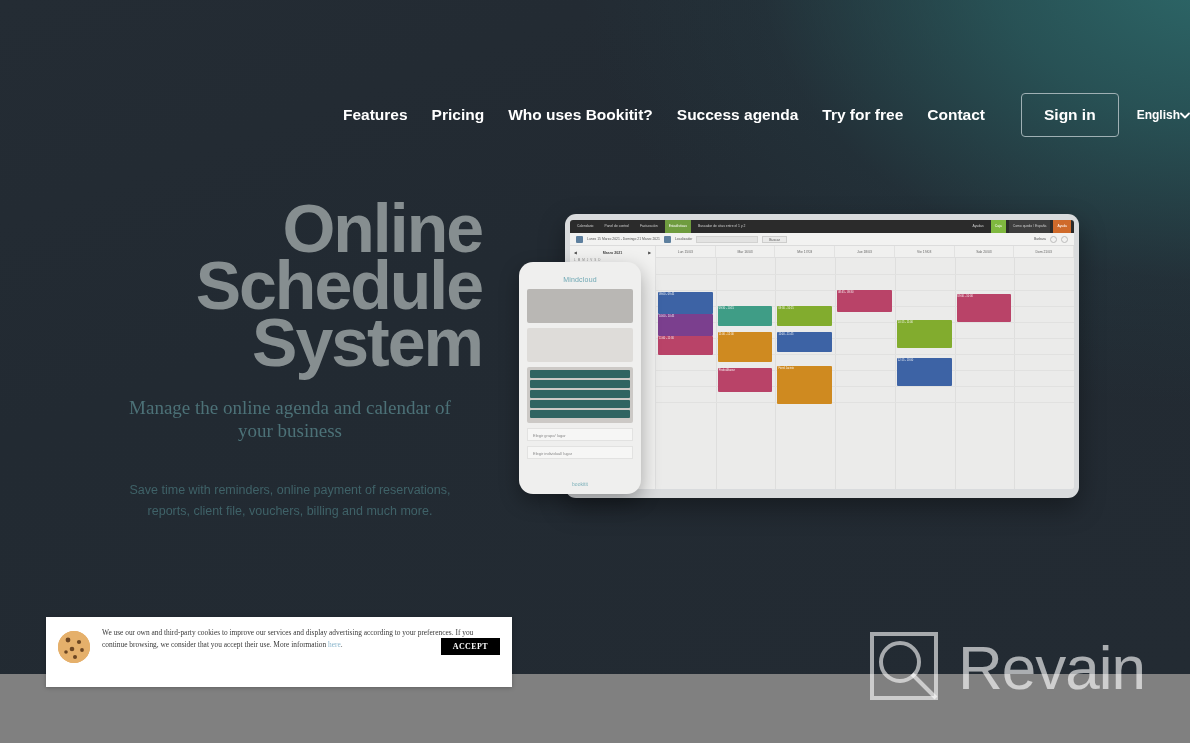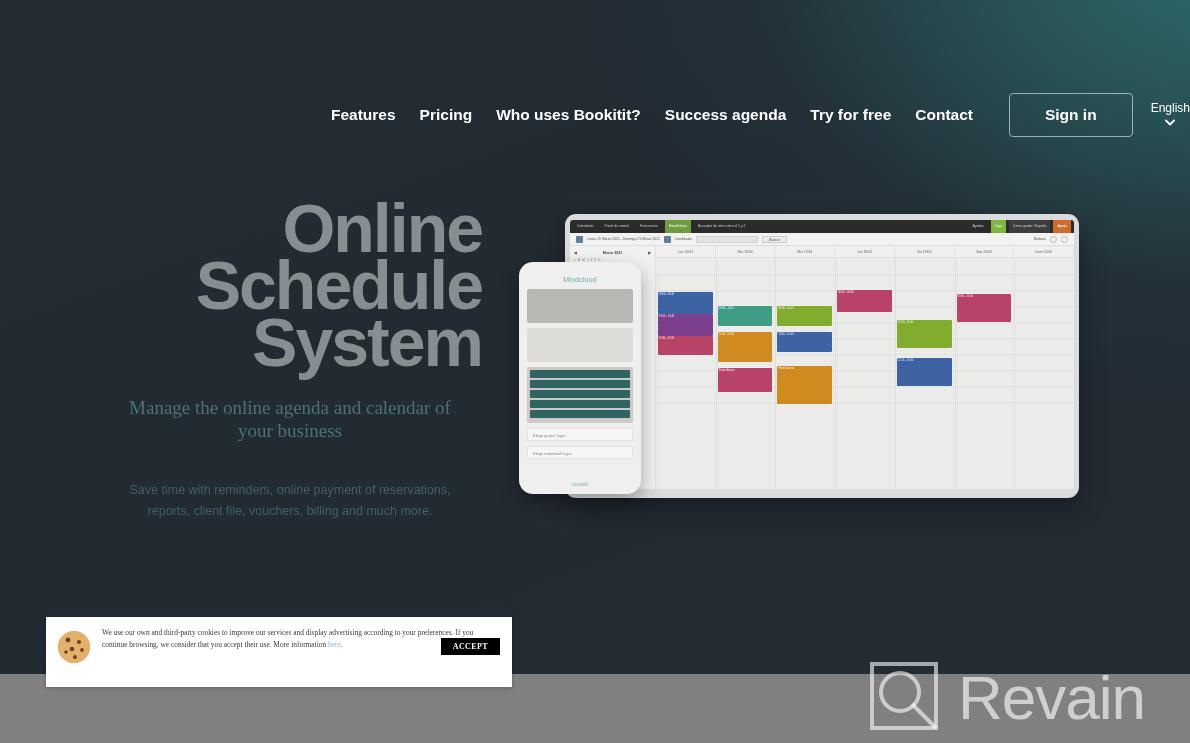--- a/index.html
+++ b/index.html
@@ -48,27 +48,27 @@
     gap: 0;
   }
   .nav-item {
     color: #ffffff; font-size: 15.5px; font-weight: bold;
     padding: 0 12px; line-height: 46px; cursor: pointer;
     white-space: nowrap;
   }
   .signin-btn {
     color: #ffffff; font-size: 15.5px; font-weight: bold;
     border: 1px solid #9fb0b4; border-radius: 4px;
-    padding: 0 35px; line-height: 42px; margin-left: 24px;
+    padding: 0 22px; line-height: 42px; margin-left: 24px;
     cursor: pointer; white-space: nowrap; background: transparent;
   }
   .lang {
     display: flex; align-items: center; gap: 0;
-    color: #ffffff; font-size: 12px; font-weight: normal;
-    margin-left: 18px; cursor: pointer; white-space: nowrap; flex-direction: column;
+    color: #ffffff; font-size: 12px; font-weight: bold;
+    margin-left: 18px; cursor: pointer; white-space: nowrap;
   }
   .caret { display: block; }
 
   
   .hero-copy {
     position: absolute; left: 80px; top: 200px; width: 420px;
     text-align: center;
   }
   .headline {
     color: #868e90; font-size: 68px; font-weight: bold;
@@ -192,21 +192,21 @@
   .footer-band {
     position: absolute; left: 0; top: 674px;
     width: 1190px; height: 69px;
     background: #808080;
   }
 
   
   .watermark {
     position: absolute; left: 866px; top: 628px;
     display: flex; align-items: center; gap: 16px;
-    z-index: 20; pointer-events: none; margin-top: 30px;
+    z-index: 20; pointer-events: none;
   }
   .wm-text {
     font-size: 62px; color: rgba(255,255,255,0.62);
     letter-spacing: -1px; line-height: 1;
   }
 </style>
 </head>
 <body>
 
 <div id="page">

